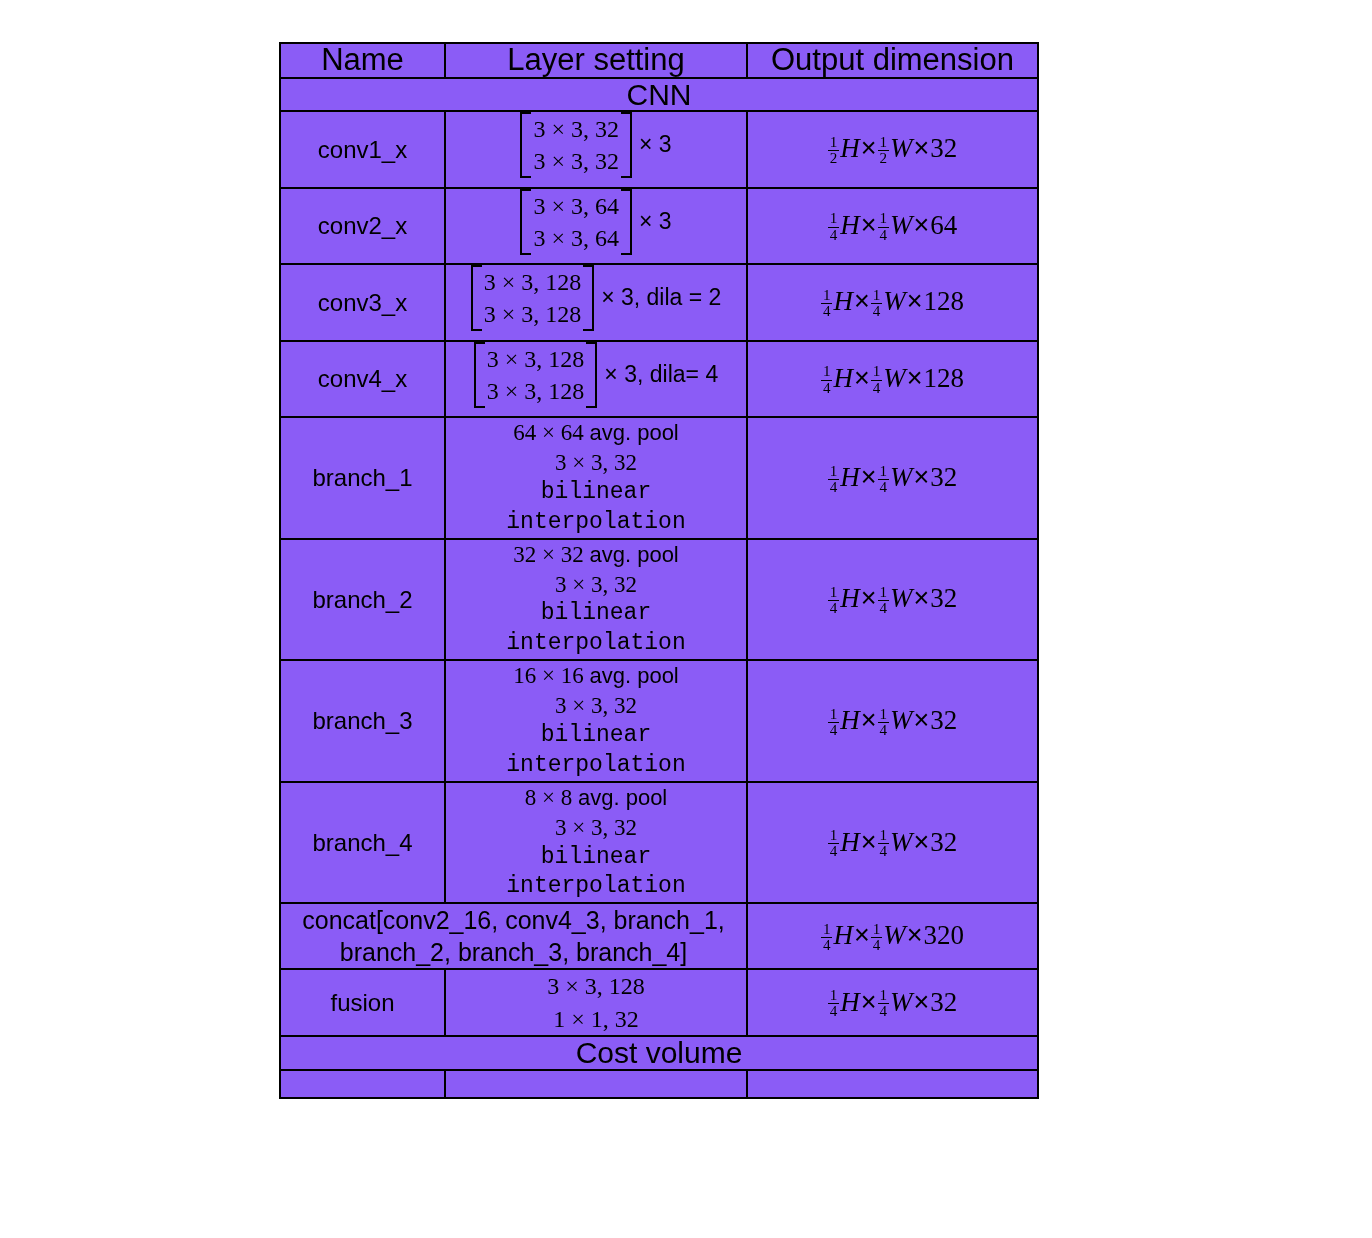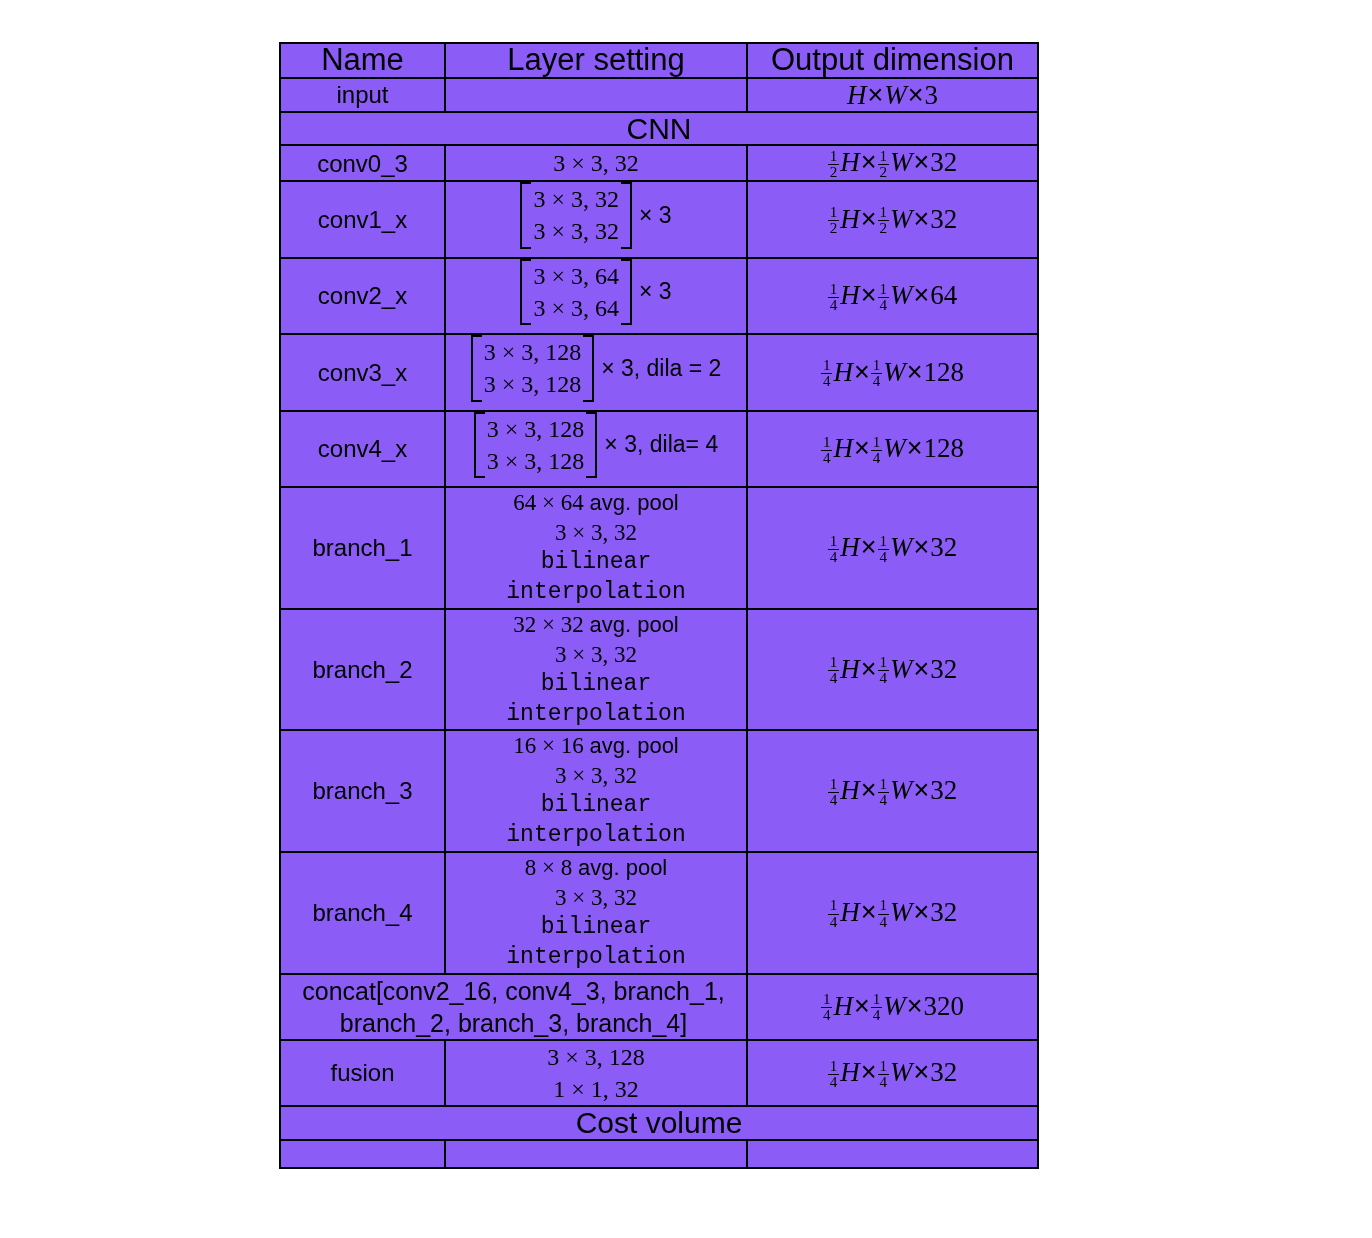--- a/index.html
+++ b/index.html
@@ -168,41 +168,27 @@
       <col class="col-out">
   </colgroup>
   <tbody>
 
     <tr>
       <td class="hdr-cell">Name</td>
       <td class="hdr-cell">Layer setting</td>
       <td class="hdr-cell">Output dimension</td>
     </tr>
 
-    <tr>
-      <td class="name-cell">input</td>
-      <td class="set-cell empty-cell"></td>
-      <td class="out-cell">
-        <span class="mvar">H</span><span class="times">×</span><span class="mvar">W</span><span class="times">×</span><span class="num">3</span>
-      </td>
-    </tr>
 
     <tr>
       <td class="section-cell" colspan="3">CNN</td>
     </tr>
 
 
 
-    <tr>
-      <td class="name-cell">conv0_3</td>
-      <td class="set-cell">3 × 3, 32</td>
-      <td class="out-cell">
-        <span class="frac"><span class="n">1</span><span class="d">2</span></span><span class="mvar">H</span><span class="times">×</span><span class="frac"><span class="n">1</span><span class="d">2</span></span><span class="mvar">W</span><span class="times">×</span><span class="num">32</span>
-      </td>
-    </tr>
 
     <tr>
       <td class="name-cell">conv1_x</td>
       <td class="set-cell">
         <span class="matrix-wrap">
           <span class="matrix">
             <span class="mbrk l"></span>
             <span class="mrows">
               <span>3 × 3, 32</span>
               <span>3 × 3, 32</span>

